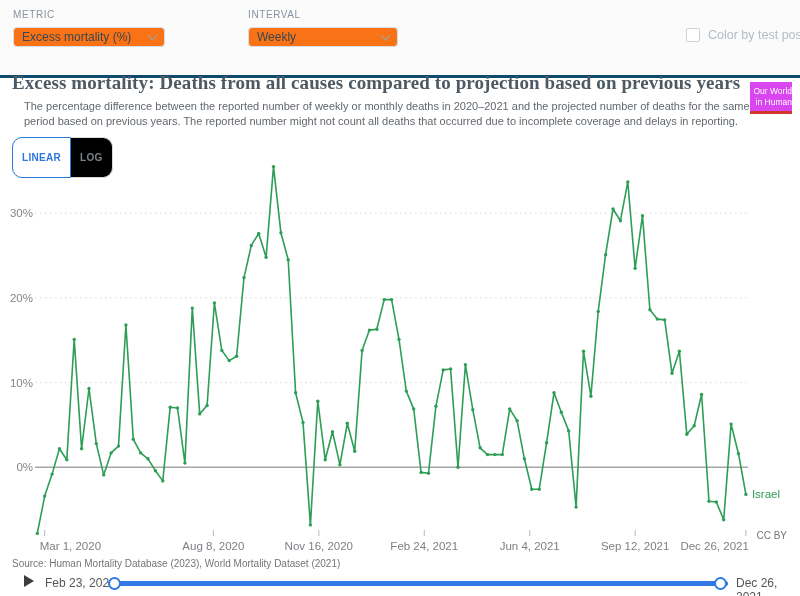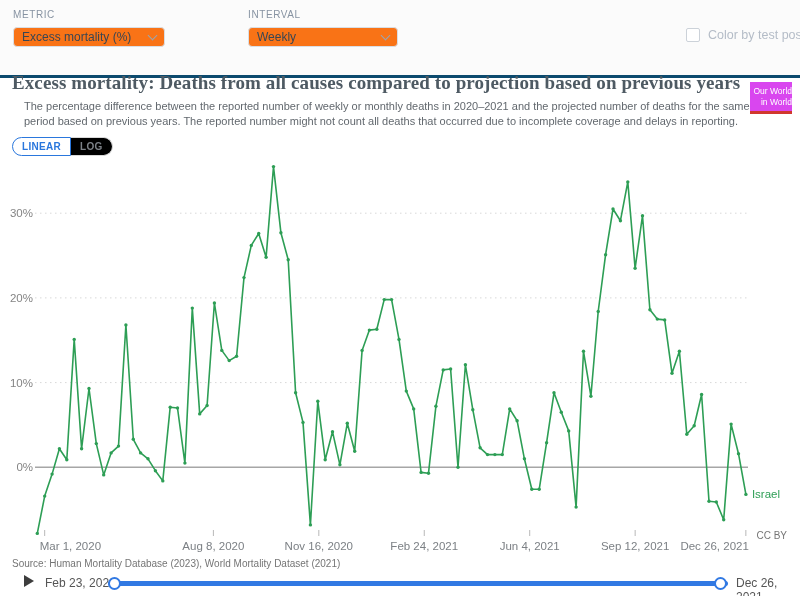--- a/index.html
+++ b/index.html
@@ -17,21 +17,21 @@
   .checkbox-label{font-size:12.5px;color:#b4bcc7;white-space:nowrap;}
 
   
   .chart-title{position:absolute;left:12px;top:72px;width:735px;font-family:"Liberation Serif",serif;font-size:19px;font-weight:600;color:#4e5a63;letter-spacing:.1px;}
   .chart-subtitle{position:absolute;left:12px;top:99px;width:742px;font-size:11px;line-height:1.32;color:#62686e;margin-left:12px;}
   .owid-logo{position:absolute;left:750px;top:82px;width:42px;height:32px;background:#d946ef;border-bottom:3px solid #d0382e;box-sizing:border-box;display:flex;flex-direction:column;align-items:flex-end;justify-content:center;}
   .owid-logo span{color:#fff;font-size:8.5px;line-height:1.25;white-space:nowrap;}
 
   
   .scale-toggle{position:absolute;left:12px;top:137px;display:inline-flex;font-size:10px;font-weight:bold;letter-spacing:.3px;}
-  .scale-btn{padding:3px 9px;border:1px solid #d9d9d9;cursor:pointer;text-align:right;}
+  .scale-btn{padding:14px 9px;border:1px solid #d9d9d9;cursor:pointer;text-align:right;}
   .scale-btn.linear{color:#2a77dd;border:1px solid #2a77dd;border-radius:10px 0 0 10px;background:#fff;position:relative;z-index:2;}
   .scale-btn.log{color:#7d8288;background:#000000;border-left:none;border-radius:0 10px 10px 0;}
 
   
   #chart-svg{position:absolute;left:0;top:160px;}
 
   
   .source-line{position:absolute;left:12px;top:558px;font-size:10px;color:#757575;}
   .license{position:absolute;right:13px;top:530px;font-size:10px;color:#757575;}
 
@@ -67,21 +67,21 @@
     <div class="checkbox-row" style="left:686px;">
       <span class="checkbox"></span>
       <span class="checkbox-label">Color by test positivity</span>
     </div>
   </div>
 
   <div class="chart-title">Excess mortality: Deaths from all causes compared to projection based on previous years</div>
   <div class="chart-subtitle">The percentage difference between the reported number of weekly or monthly deaths in 2020–2021 and the projected number of deaths for the same period based on previous years. The reported number might not count all deaths that occurred due to incomplete coverage and delays in reporting.</div>
   <div class="owid-logo">
     <span>Our World</span>
-    <span>in World</span>
+    <span>in Human</span>
   </div>
 
   <div class="scale-toggle">
     <span class="scale-btn linear">LINEAR</span>
     <span class="scale-btn log">LOG</span>
   </div>
 
   <svg id="chart-svg" width="800" height="396">
       <g>
         <line x1="35" y1="307.3" x2="748" y2="307.3" stroke="#a6a6a6" stroke-width="1.4"></line>

